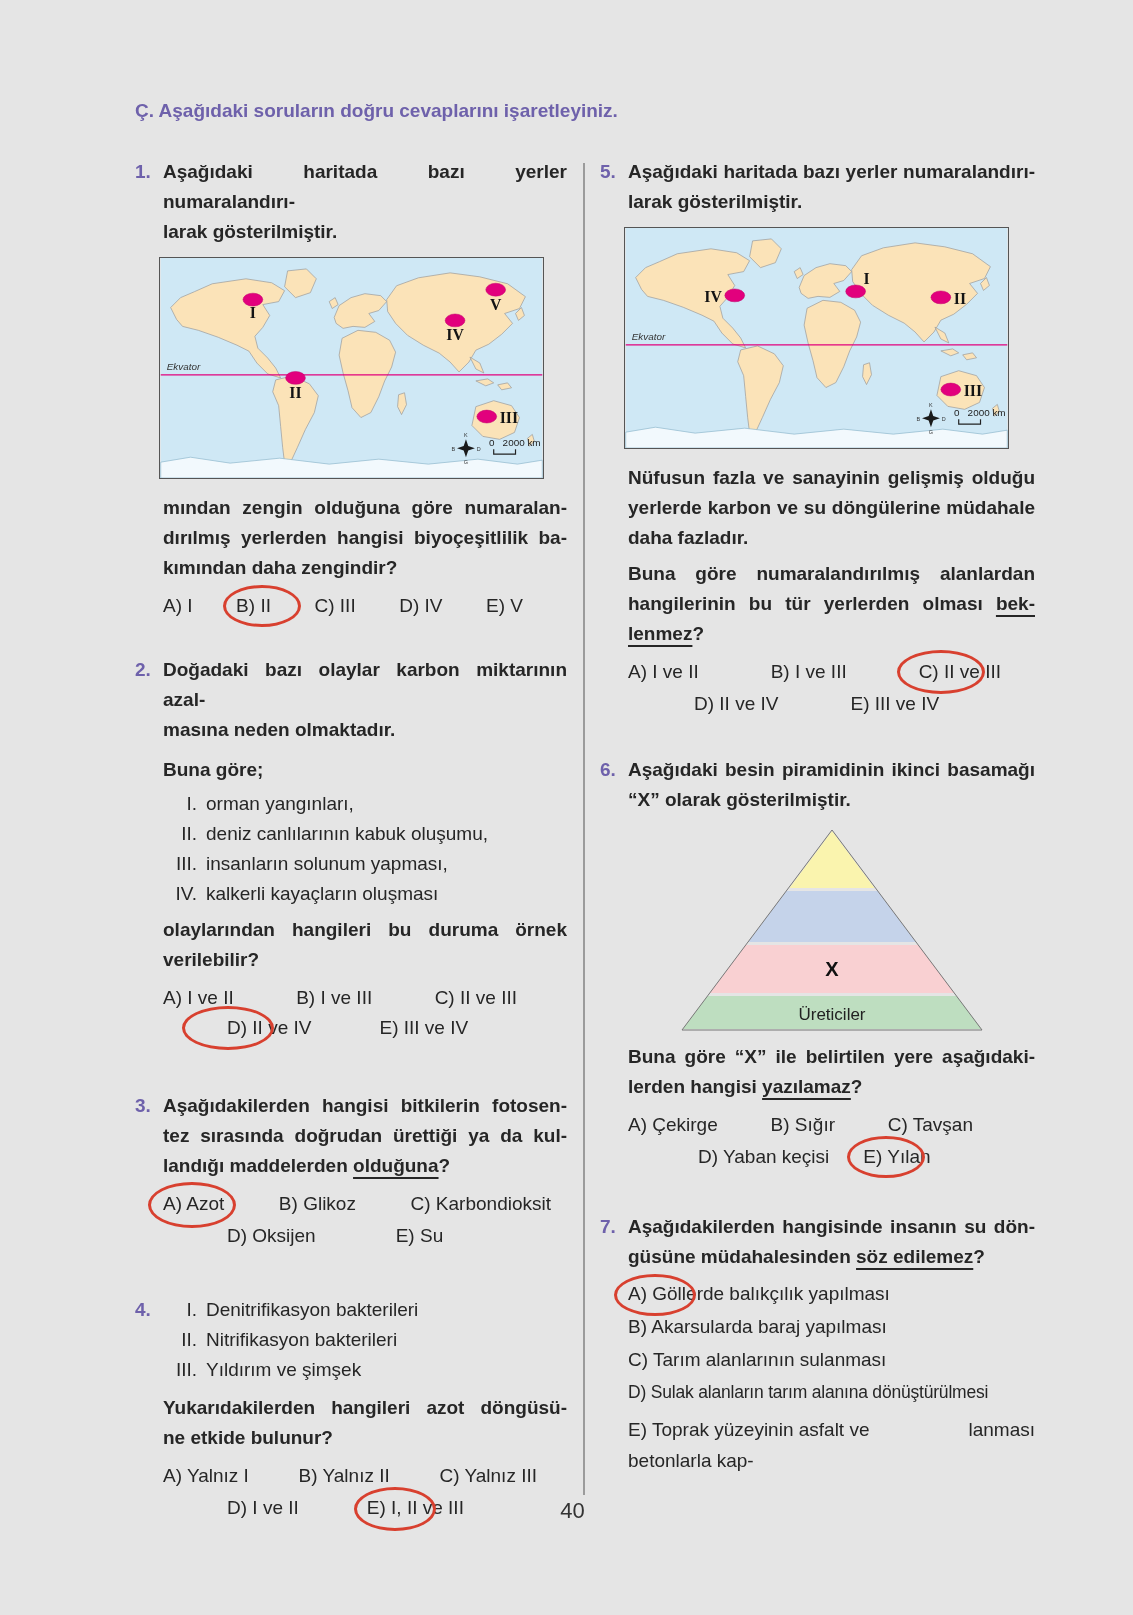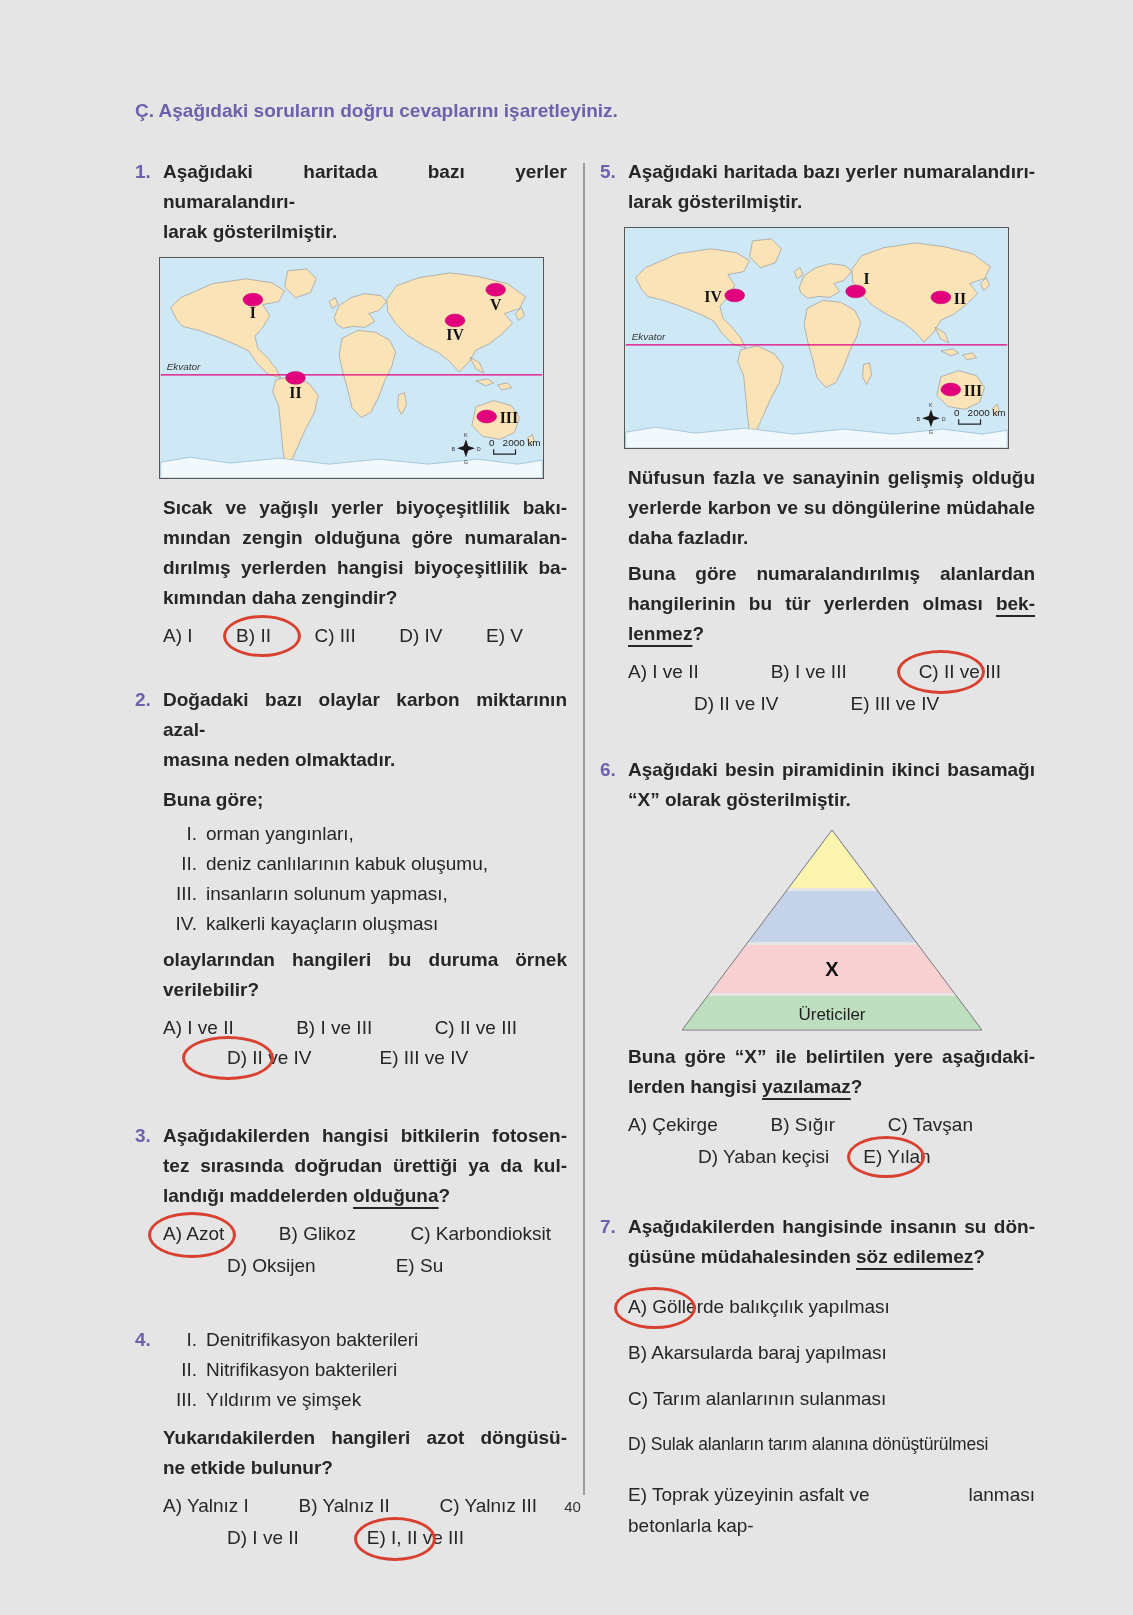--- a/index.html
+++ b/index.html
@@ -51,24 +51,24 @@
   .sclabel{font-family:"Liberation Sans",sans-serif;font-size:10px;fill:#222;}
   .cplabel{font-family:"Liberation Sans",sans-serif;font-size:5.5px;fill:#333;}
 
   .q3{position:relative;}
   .q3::before{content:"";position:absolute;left:-107px;right:0;top:-14px;bottom:-16px;background:var(--gray);z-index:-1;}
 
   .pyrwrap{width:302px;margin:14px auto 10px auto;line-height:0;}
   .pyr-x{font-family:"Liberation Sans",sans-serif;font-weight:700;font-size:20px;fill:#111;}
   .pyr-base{font-family:"Liberation Sans",sans-serif;font-size:17px;fill:#222;}
 
-  .q7opt{display:flex;font-size:19px;margin-top:24px;position:relative;}
+  .q7opt{display:flex;font-size:19px;margin-top:11px;position:relative;}
   .condensed{font-size:17.5px;letter-spacing:-0.2px;}
 
-  .footer{position:absolute;left:0;top:1498px;width:1133px;text-align:center;font-size:15px;color:#333;padding-left:12px;}
+  .footer{position:absolute;left:0;top:1498px;width:1133px;text-align:center;font-size:22px;color:#333;padding-left:12px;}
 </style>
 </head>
 <body>
 
 <div class="page">
 
   <div class="hdr">Ç. Aşağıdaki soruların doğru cevaplarını işaretleyiniz.</div>
   <div class="divider"></div>
 
   <div class="col col-left">
@@ -129,21 +129,20 @@
               <text class="mlabel" x="342" y="166" text-anchor="start">III</text>
               <ellipse cx="297" cy="63" rx="10" ry="6.5" fill="#e2007d" stroke="#c0006a" stroke-width="0.5"></ellipse>
               <text class="mlabel" x="297" y="83" text-anchor="middle">IV</text>
               <ellipse cx="338" cy="32" rx="10" ry="6.5" fill="#e2007d" stroke="#c0006a" stroke-width="0.5"></ellipse>
               <text class="mlabel" x="338" y="52" text-anchor="middle">V</text>
             </g>
           </svg>
         </div>
 
         <div class="stem">
-          <span class="line just">Sıcak ve yağışlı yerler biyoçeşitlilik bakı-</span>
           <span class="line just">mından zengin olduğuna göre numaralan-</span>
           <span class="line just">dırılmış yerlerden hangisi biyoçeşitlilik ba-</span>
           <span class="line">kımından daha zengindir?</span>
         </div>
 
         <div class="orow orow1" style="padding-right:44px;">
           <span class="opt">A) I</span>
           <span class="opt"><span>B) II</span><span class="acirc" style="left:-13px;top:-10px;width:78px;height:42px;"></span></span>
           <span class="opt">C) III</span>
           <span class="opt">D) IV</span>

